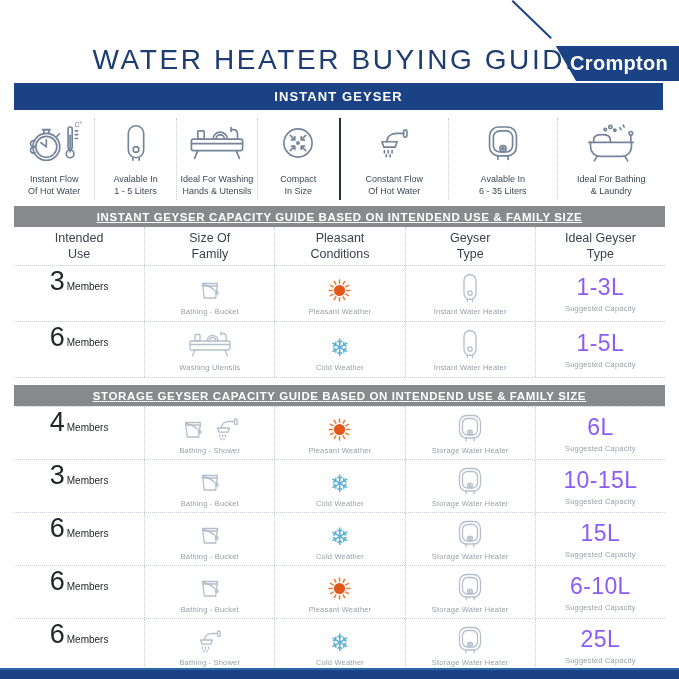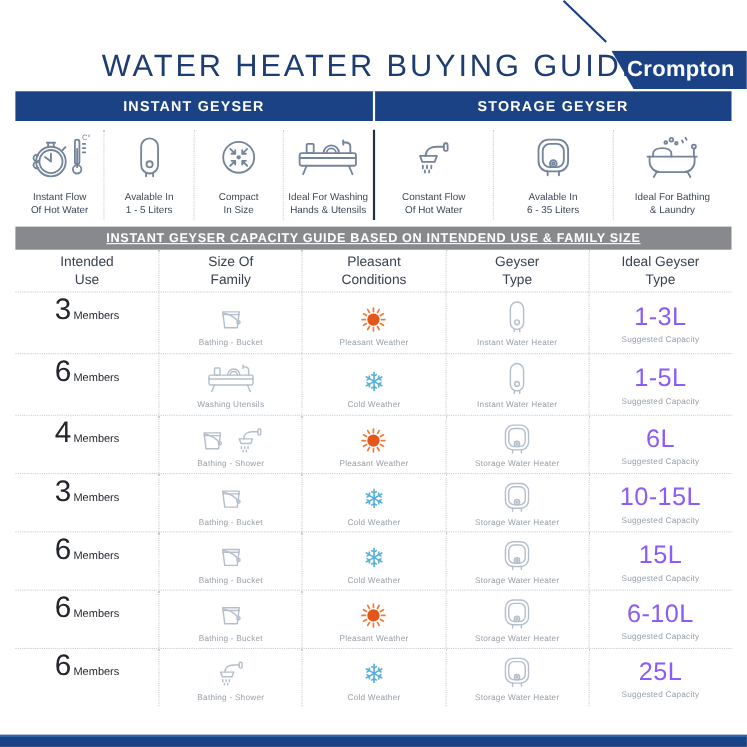--- a/index.html
+++ b/index.html
@@ -68,21 +68,20 @@
   <div class="logo-line"></div>
   <div class="logo-banner">
     <span>Crompton</span>
   </div>
 
   <h1 class="title">WATER HEATER BUYING GUIDE</h1>
 
   <div class="catbar">
     <div class="cat">INSTANT GEYSER</div>
     <div class="catdiv"></div>
-    <div class="cat">STORAGE GEYSER</div>
   </div>
 
   <div class="features">
     <div class="featgroup" id="feat-0">
         <div class="feat">
           <div class="ficon">
             <span>
               <svg width="44" height="38" viewBox="0 0 44 38" fill="none" stroke="currentColor" stroke-width="1.3" stroke-linecap="round" stroke-linejoin="round">
                 <circle cx="16" cy="22" r="10.5"></circle>
                 <circle cx="16" cy="22" r="8.2"></circle>
@@ -110,50 +109,50 @@
                 <path d="M7.5 27.5v2M12.5 27.5v2"></path>
               </svg>
             </span>
           </div>
           <div class="flabel">Avalable In
 1 - 5 Liters</div>
         </div>
         <div class="feat">
           <div class="ficon">
             <span>
-              <svg width="28" height="28" viewBox="0 0 28 28" fill="none" stroke="currentColor" stroke-width="1.3" stroke-linecap="round" stroke-linejoin="round">
-                <circle cx="14" cy="14" r="11"></circle>
-                <circle cx="14" cy="14" r="1.5" fill="currentColor" stroke="none"></circle>
-                <path d="M8 8l3.5 3.5M11.5 8.9v2.6H8.9"></path>
-                <path d="M20 8l-3.5 3.5M16.5 8.9v2.6h2.6"></path>
-                <path d="M8 20l3.5-3.5M8.9 16.5h2.6v2.6"></path>
-                <path d="M20 20l-3.5-3.5M19.1 16.5h-2.6v2.6"></path>
-              </svg>
-            </span>
-          </div>
-          <div class="flabel">Compact
-In Size</div>
-        </div>
-        <div class="feat">
-          <div class="ficon">
-            <span>
               <svg width="46" height="32" viewBox="0 0 46 32" fill="none" stroke="currentColor" stroke-width="1.3" stroke-linecap="round" stroke-linejoin="round">
                 <rect x="3" y="13" width="40" height="9" rx="1.5"></rect>
                 <path d="M3 16.5h40"></path>
                 <path d="M8 22l-2.5 6M38 22l2.5 6"></path>
                 <rect x="8" y="6.5" width="5" height="6.5" rx="0.8"></rect>
                 <path d="M20 13a5.5 5.5 0 0 1 11 0"></path>
                 <path d="M22.2 13a3.3 3.3 0 0 1 6.6 0"></path>
                 <path d="M39 13V8.5c0-2-1.5-3-3.5-3H34"></path>
                 <path d="M34 4v3"></path>
               </svg>
             </span>
           </div>
           <div class="flabel">Ideal For Washing
 Hands &amp; Utensils</div>
+        </div>
+        <div class="feat">
+          <div class="ficon">
+            <span>
+              <svg width="28" height="28" viewBox="0 0 28 28" fill="none" stroke="currentColor" stroke-width="1.3" stroke-linecap="round" stroke-linejoin="round">
+                <circle cx="14" cy="14" r="11"></circle>
+                <circle cx="14" cy="14" r="1.5" fill="currentColor" stroke="none"></circle>
+                <path d="M8 8l3.5 3.5M11.5 8.9v2.6H8.9"></path>
+                <path d="M20 8l-3.5 3.5M16.5 8.9v2.6h2.6"></path>
+                <path d="M8 20l3.5-3.5M8.9 16.5h2.6v2.6"></path>
+                <path d="M20 20l-3.5-3.5M19.1 16.5h-2.6v2.6"></path>
+              </svg>
+            </span>
+          </div>
+          <div class="flabel">Compact
+In Size</div>
         </div>
       </div>
     <div class="featdivider"></div>
     <div class="featgroup" id="feat-1">
         <div class="feat">
           <div class="ficon">
             <span>
               <svg width="28" height="28" viewBox="0 0 28 28" fill="none" stroke="currentColor" stroke-width="1.3" stroke-linecap="round" stroke-linejoin="round">
                 <path d="M8.5 13c0-4.5 3.5-6.5 8-6.5h5"></path>
                 <rect x="21.5" y="4" width="2.6" height="5.4" rx="1"></rect>
@@ -317,20 +316,21 @@
             </div>
             <div class="tlabel">Instant Water Heater</div>
           </div>
           <div class="td">
             <div class="cap">1-5L</div>
             <div class="tlabel">Suggested Capacity</div>
           </div>
         </div>
       </div>
       <div class="t1">
+        <div class="banner storage">STORAGE GEYSER CAPACITY GUIDE BASED ON INTENDEND USE &amp; FAMILY SIZE</div>
         <div class="trow">
           <div class="td members">
             <span class="num">4</span>
             <span class="mem">Members</span>
           </div>
           <div class="td">
             <div class="ticon">
               <span>
                 <svg width="28" height="28" viewBox="0 0 28 28" fill="none" stroke="currentColor" stroke-width="1.3" stroke-linecap="round" stroke-linejoin="round">
                   <path d="M6.5 7.5h15L19.7 22H8.3z"></path>

